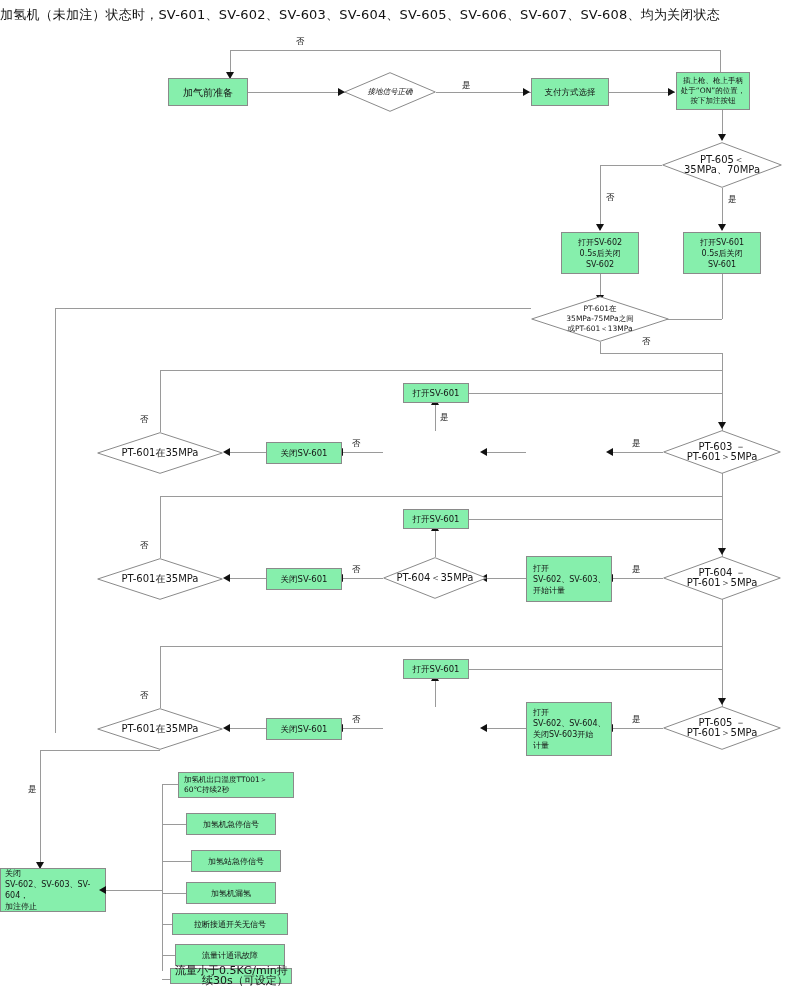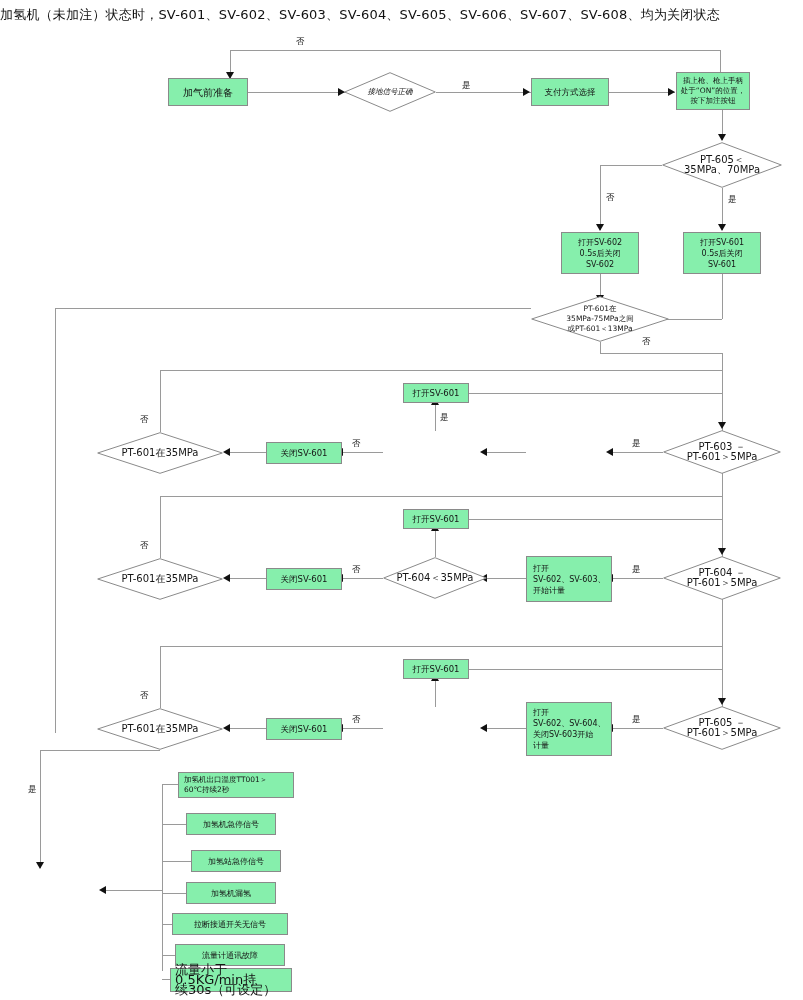--- a/index.html
+++ b/index.html
@@ -318,36 +318,39 @@
   <div class="vline" style="left:160px; top:646px; height:62px;"></div>
   <div class="hline" style="left:160px; top:646px; width:562px;"></div>
   <div class="lbl" style="left:140px; top:690px;">否</div>
 
   <div class="vline" style="left:40px; top:750px; height:118px;"></div>
   <div class="hline" style="left:40px; top:750px; width:120px;"></div>
   <div class="vline" style="left:160px; top:750px; height:0px;"></div>
   <div class="arr d" style="left:36px; top:862px;"></div>
   <div class="lbl" style="left:28px; top:784px;">是</div>
 
+  <div class="box" style="left:0px; top:868px; width:106px; height:44px; font-size:8px; line-height:11px; justify-content:flex-start; text-align:left; padding-left:4px;">关闭
+SV-602、SV-603、SV-604，
+加注停止</div>
 
   <div class="hline" style="left:106px; top:890px; width:56px;"></div>
   <div class="arr l" style="left:99px; top:886px;"></div>
   <div class="vline" style="left:162px; top:784px; height:187px;"></div>
 
   <div class="hline" style="left:162px; top:784px; width:16px;"></div>
   <div class="hline" style="left:162px; top:824px; width:24px;"></div>
   <div class="hline" style="left:162px; top:861px; width:29px;"></div>
   <div class="hline" style="left:162px; top:893px; width:24px;"></div>
   <div class="hline" style="left:162px; top:924px; width:10px;"></div>
   <div class="hline" style="left:162px; top:955px; width:13px;"></div>
   <div class="hline" style="left:162px; top:979px; width:8px;"></div>
 
   <div class="box" style="left:178px; top:772px; width:116px; height:26px; font-size:7.5px; line-height:10px; justify-content:flex-start; text-align:left; padding-left:5px;">加氢机出口温度TT001＞
 60℃持续2秒</div>
   <div class="box" style="left:186px; top:813px; width:90px; height:22px; font-size:8px;">加氢机急停信号</div>
   <div class="box" style="left:191px; top:850px; width:90px; height:22px; font-size:8px;">加氢站急停信号</div>
   <div class="box" style="left:186px; top:882px; width:90px; height:22px; font-size:8px;">加氢机漏氢</div>
   <div class="box" style="left:172px; top:913px; width:116px; height:22px; font-size:8px;">拉断接通开关无信号</div>
   <div class="box" style="left:175px; top:944px; width:110px; height:22px; font-size:8px;">流量计通讯故障</div>
-  <div class="box" style="left:170px; top:968px; width:122px; height:24px; font-size:13px; line-height:10px; justify-content:flex-start; text-align:left; padding-left:4px;">流量小于0.5KG/min持
+  <div class="box" style="left:170px; top:968px; width:122px; height:16px; font-size:11px; line-height:10px; justify-content:flex-start; text-align:right; padding-left:4px;">流量小于0.5KG/min持
 续30s（可设定）</div>
 
 </div>
 
 </body></html>

